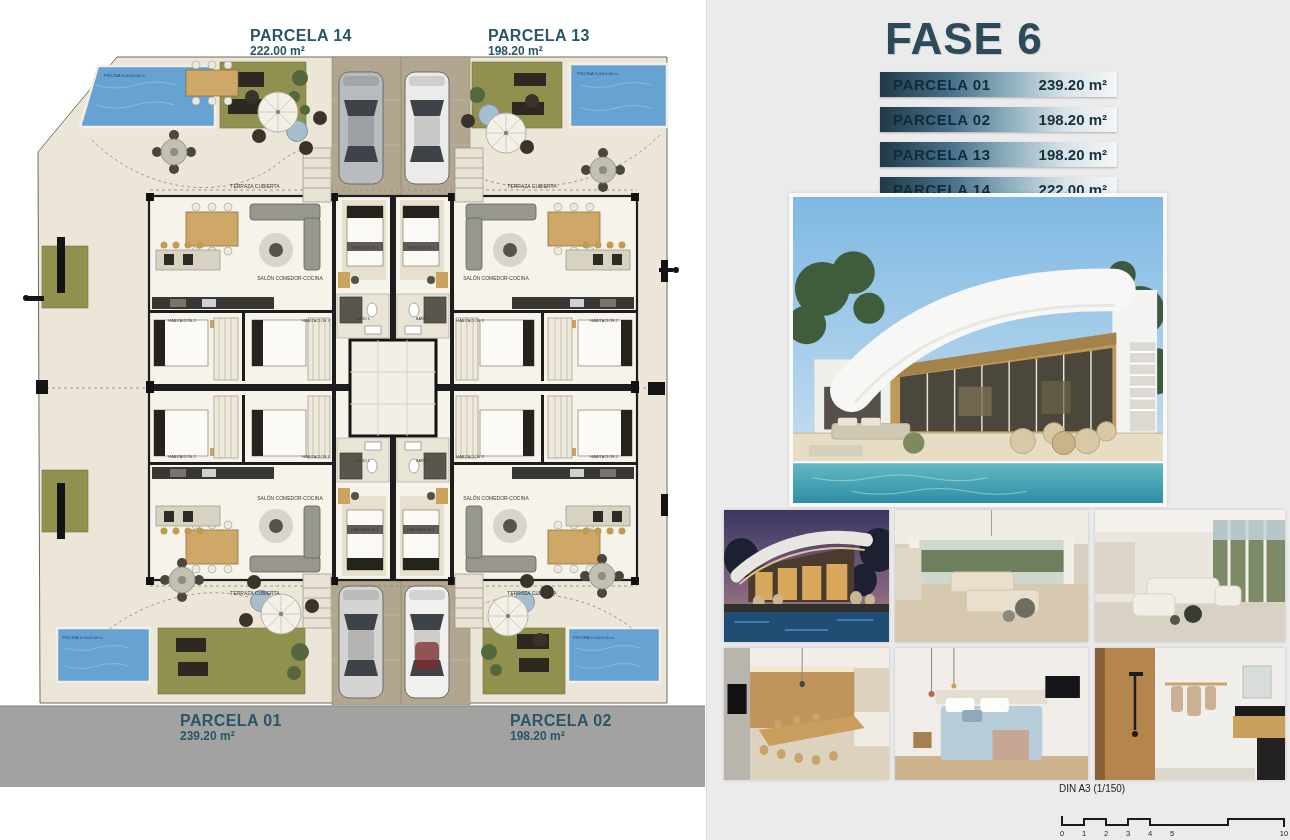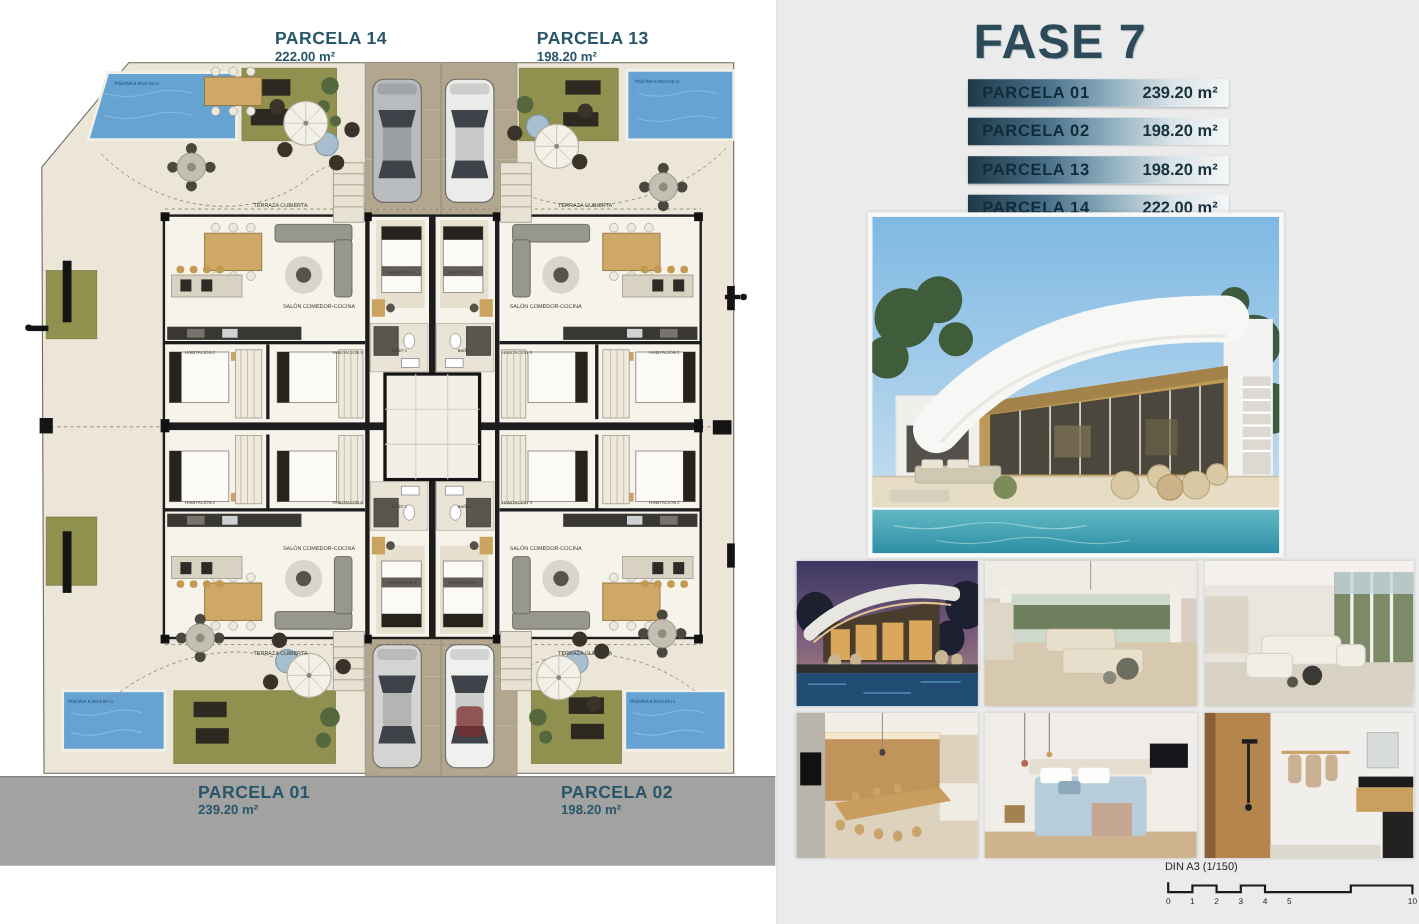--- a/index.html
+++ b/index.html
@@ -33,21 +33,21 @@
   }
   .bar-row .bar-area{
     font-size:15px;font-weight:bold;color:#16303e;margin-left:auto;padding-right:10px;
   }
   #hero-frame{
     position:absolute;left:82px;top:193px;width:378px;height:314px;
     background:#f8f8f6;padding:4px;box-sizing:border-box;box-shadow:0 0 4px rgba(0,0,0,.12);
   }
   .thumb{position:absolute;box-shadow:0 0 3px rgba(0,0,0,.18);}
   #scalebar{position:absolute;left:352px;top:783px;}
-  #scalebar .sb-label{font-size:10px;color:#222;margin-bottom:4px;}
+  #scalebar .sb-label{font-size:10px;color:#222;margin-bottom:18px;}
   svg{display:block;}
   text{font-family:"Liberation Sans",sans-serif;}
 </style>
 </head>
 <body>
 
 <div id="plan-area">
 
   <svg id="plan-svg" width="705" height="790" viewBox="0 0 705 790">
     <defs>
@@ -387,21 +387,21 @@
     <div class="p-area">239.20 m²</div>
   </div>
   <div class="parcel-label" style="left:510px;top:712px;">
     <div class="p-name">PARCELA 02</div>
     <div class="p-area">198.20 m²</div>
   </div>
 </div>
 
 <div id="info-panel">
 
-  <div id="fase-title">FASE 7</div>
+  <div id="fase-title">FASE 6</div>
 
   <div id="parcel-table">
     <div class="bar-row">
       <span class="bar-parcel">PARCELA 01</span>
       <span class="bar-area">239.20 m²</span>
     </div>
     <div class="bar-row">
       <span class="bar-parcel">PARCELA 02</span>
       <span class="bar-area">198.20 m²</span>
     </div>

